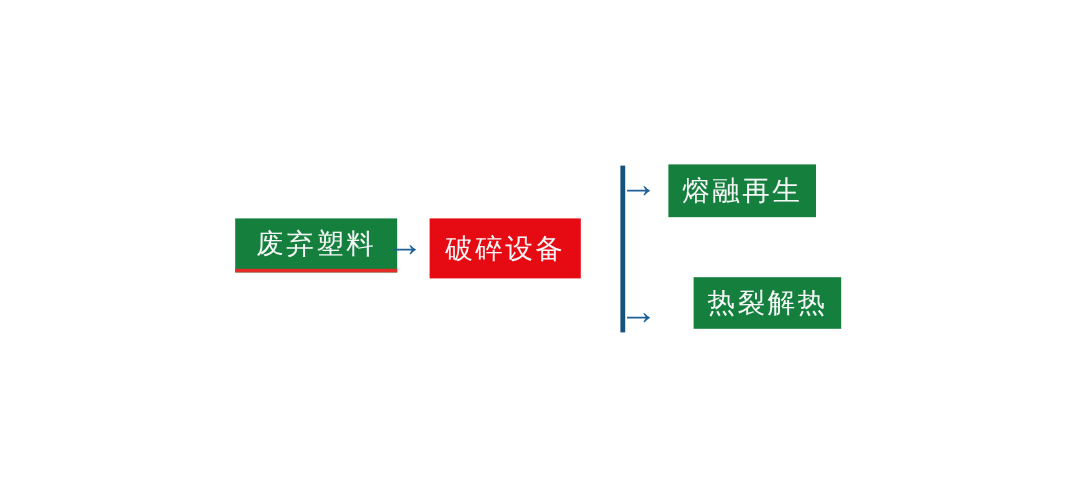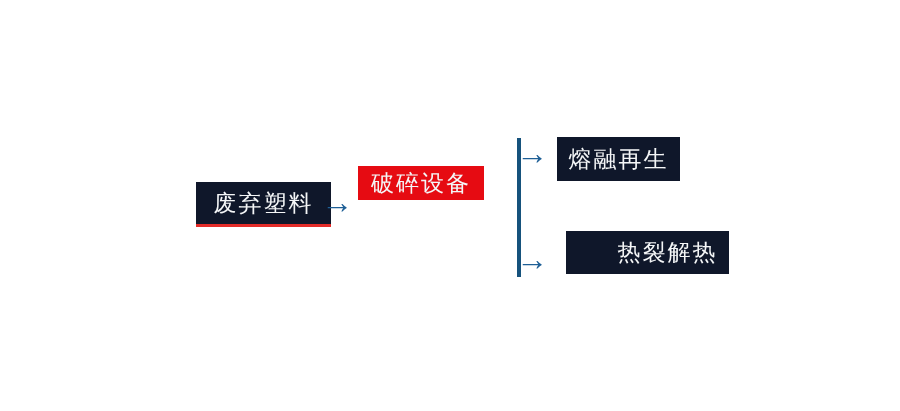--- a/index.html
+++ b/index.html
@@ -27,35 +27,35 @@
     box-sizing: content-box;
   }
   .node-label {
     color: #f4f6f7;
     font-size: 23px;
     font-weight: 400;
     letter-spacing: 2px;
     line-height: 1;
     white-space: nowrap;
   }
-  .node-blue { background: #0f172a; align-items: center; }
+  .node-blue { background: #15803d; align-items: center; }
   .node-red  { background: #e60b12; }
 
   #node-source {
     left: 196px; top: 182px; width: 135px; height: 42px;
     border-bottom: 3px solid #e32b28;
   }
   #node-process {
-    left: 358px; top: 166px; width: 126px; height: 34px;
+    left: 358px; top: 182px; width: 126px; height: 50px;
   }
   #node-branch-top {
     left: 557px; top: 137px; width: 123px; height: 44px;
   }
   #node-branch-bottom {
-    left: 566px; top: 231px; width: 123px; height: 43px; padding-left: 40px;
+    left: 578px; top: 231px; width: 123px; height: 43px;
   }
 
   .arrow {
     position: absolute;
     color: #1e5f96;
     font-size: 32px;
     font-weight: bold;
     line-height: 1;
     display: flex;
     align-items: center;

